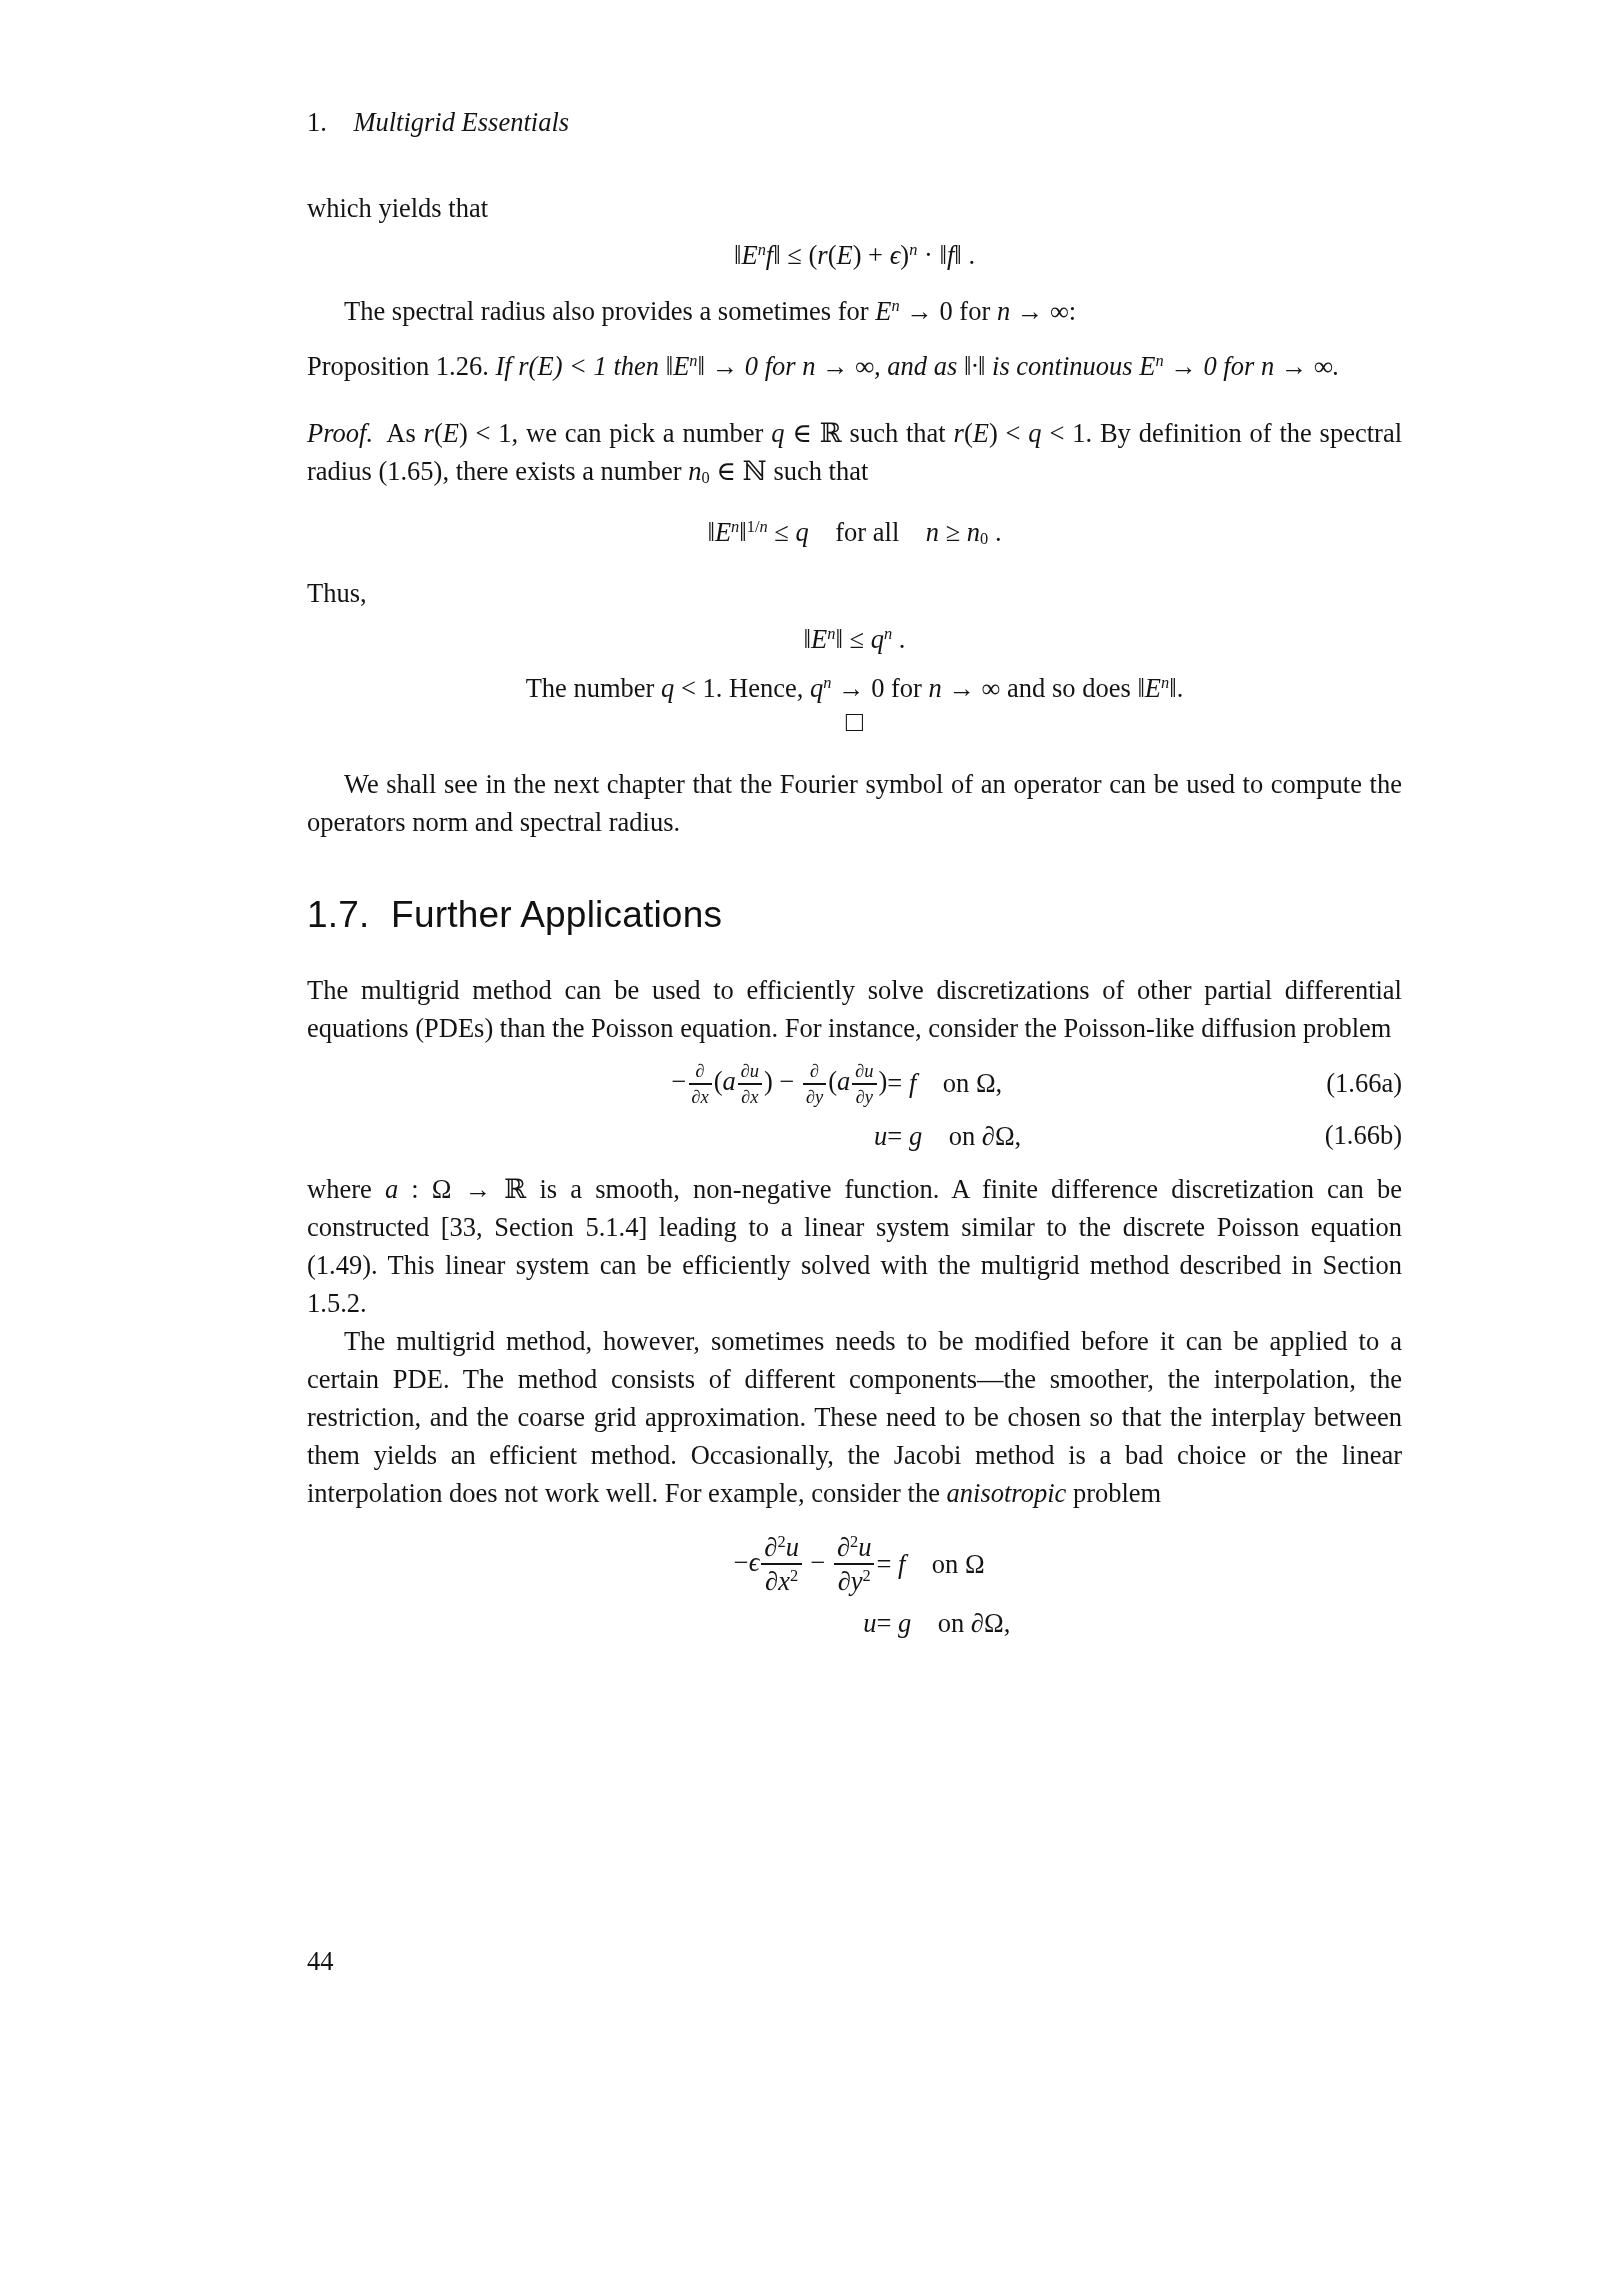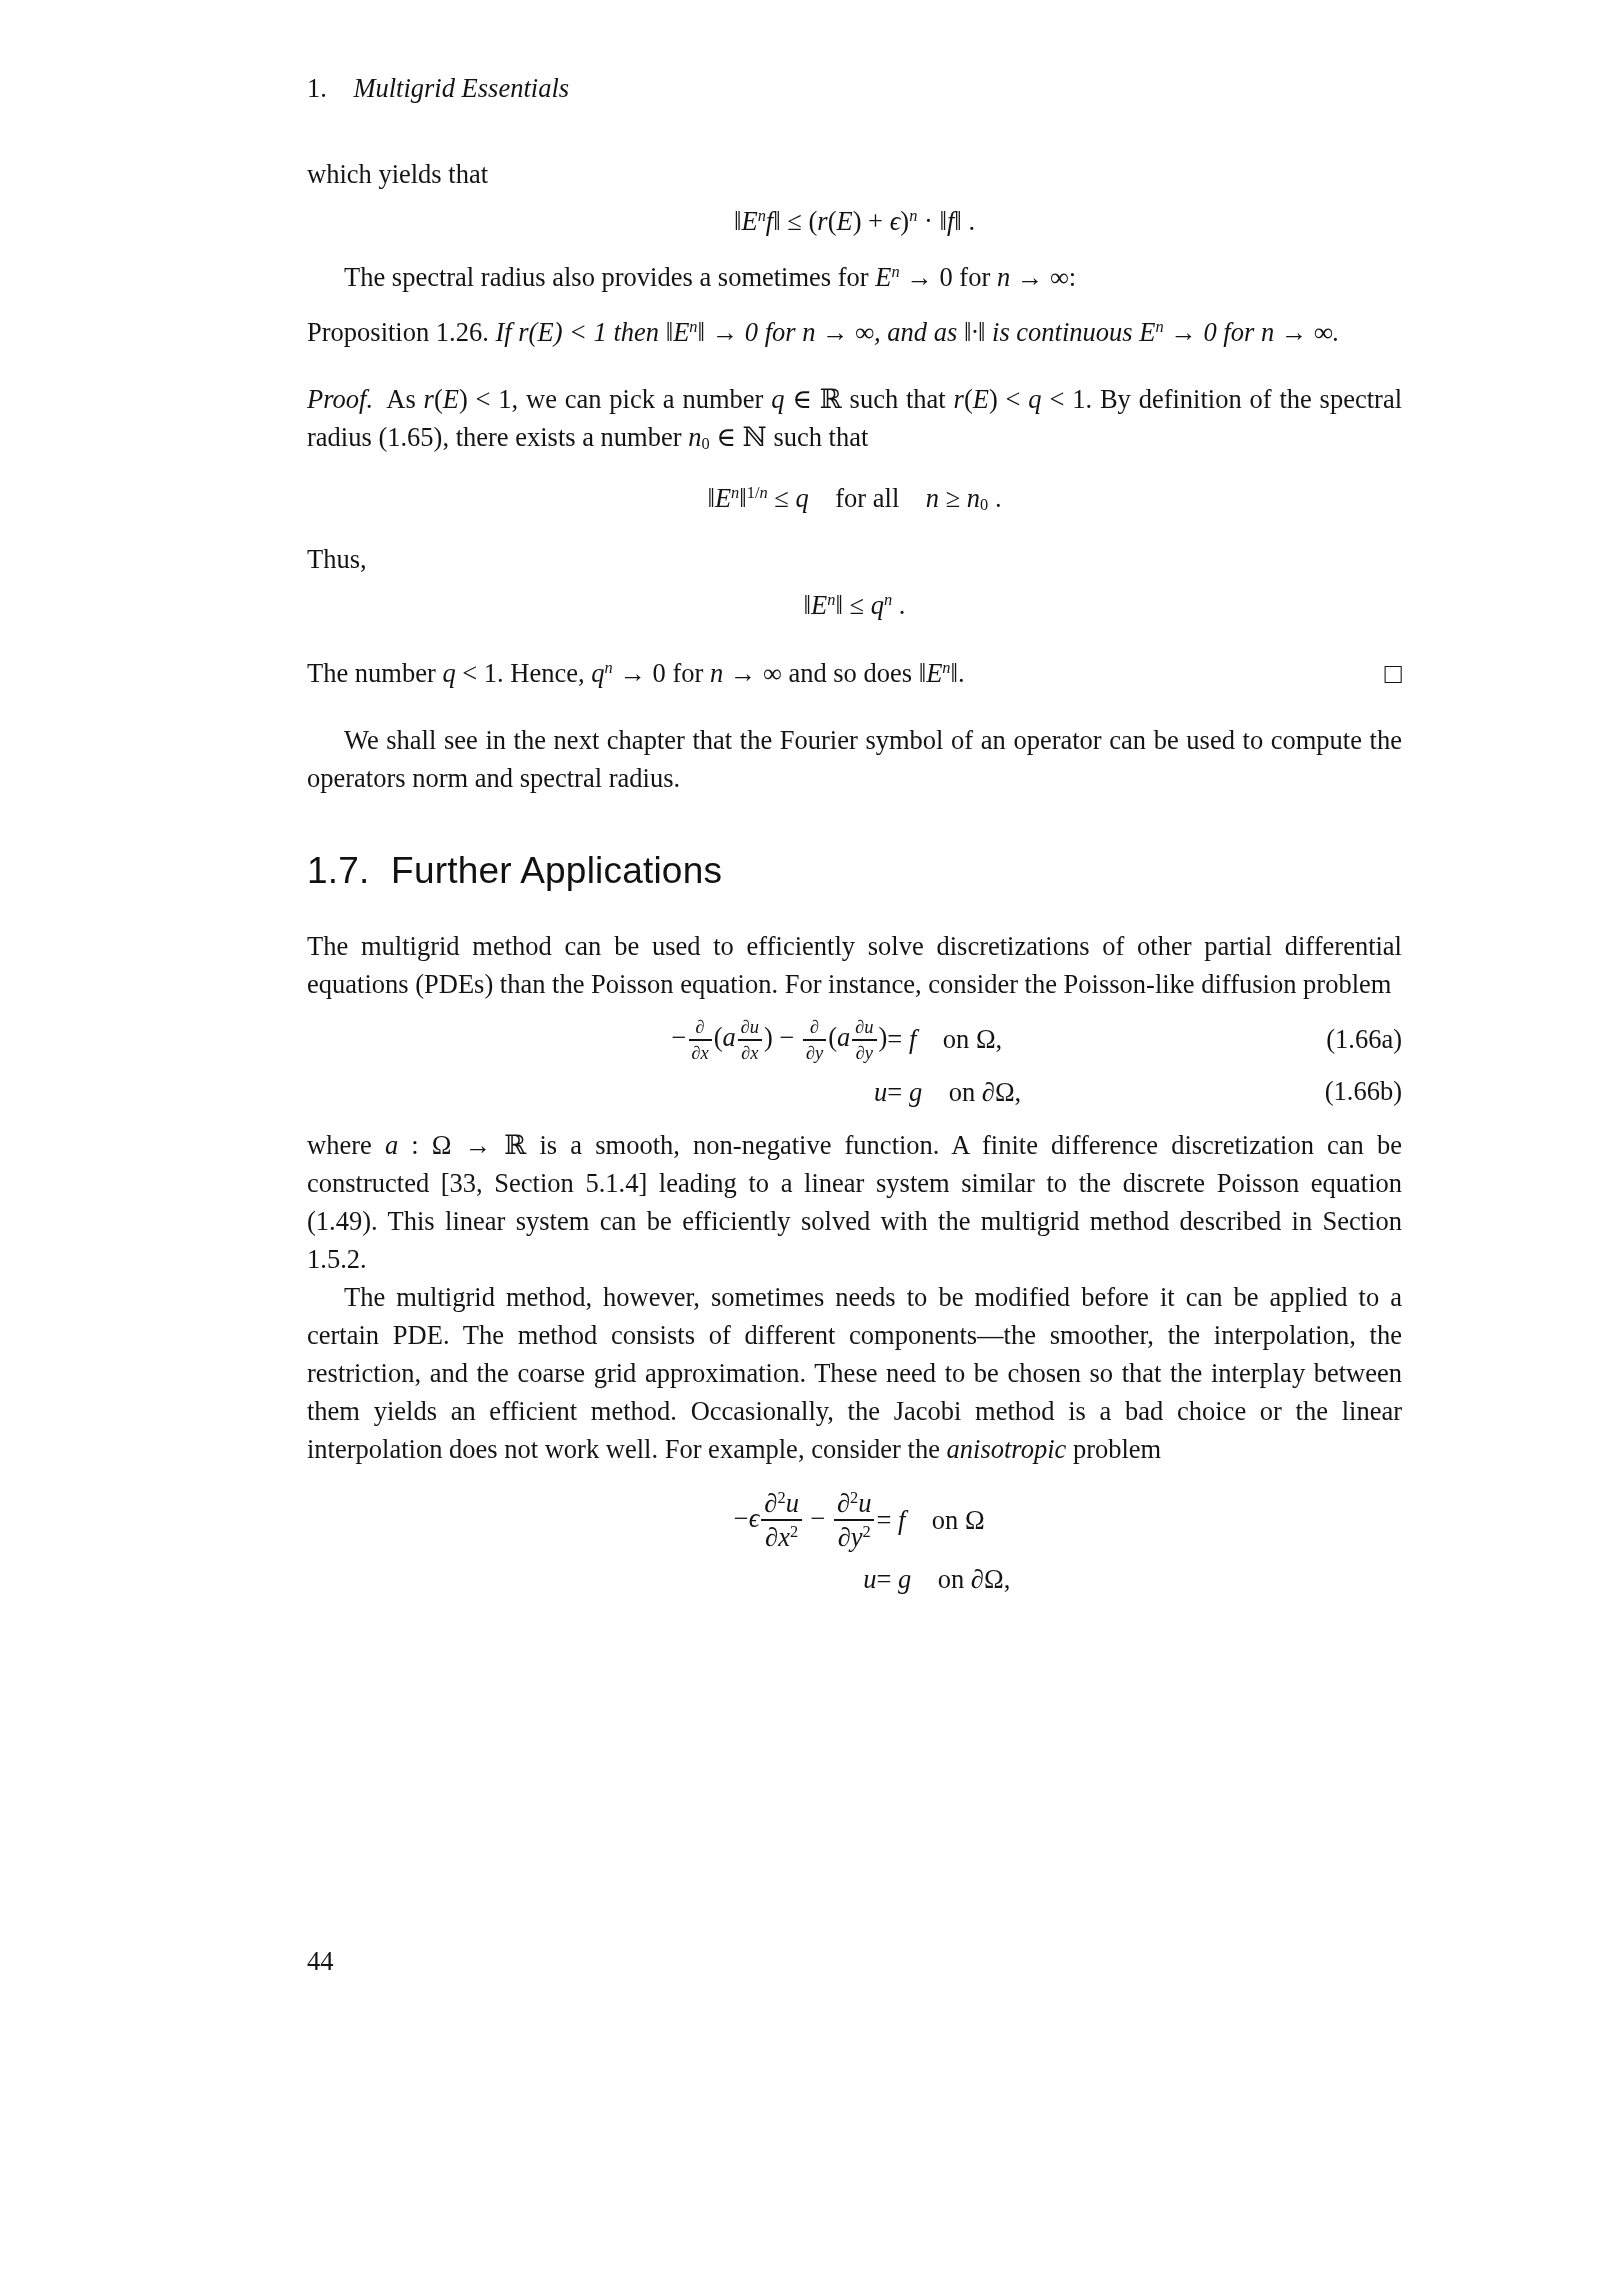--- a/index.html
+++ b/index.html
@@ -5,21 +5,21 @@
   html,body{margin:0;padding:0;background:#ffffff;}
   .page{
     position:relative;
     width:1621px;height:2293px;
     background:#ffffff;
     color:#141414;
     font-family:"Liberation Serif","DejaVu Serif",serif;
     overflow:hidden;
   }
   .content{position:absolute;left:307px;top:0;width:1095px;font-size:26.5px;}
-  .runhead{margin-top:73px;font-size:26.5px;}
+  .runhead{margin-top:107px;font-size:26.5px;}
   .runhead .i{font-style:italic;}
   .p{font-size:26.5px;line-height:38px;text-align:justify;text-justify:inter-word;}
   .indent{text-indent:37px;}
   .ceq{font-size:26.5px;text-align:center;line-height:1.25;}
   
   .rm{font-style:normal;}
   .i{font-style:italic;}
   .m{font-style:italic;}
   .b{font-weight:400;font-style:normal;}
   .sup{font-size:0.62em;vertical-align:0.55em;line-height:0;}
@@ -45,21 +45,21 @@
   .pagenum{position:absolute;left:307px;top:1946px;font-size:26.5px;}
   
   #lead{margin-top:51px;}
   #eq-norm-power{margin-top:11.8px;}
   #p-spectral{margin-top:19.6px;}
   #prop{margin-top:17.6px;}
   #proof{margin-top:29px;}
   #eq-root{margin-top:25.5px;}
   #thus{margin-top:25.5px;}
   #eq-qn{margin-top:11px;}
-  #conclusion{margin-top:32px;}
+  #conclusion{margin-top:13px;flex-direction:column;}
   #fourier{margin-top:29px;}
   #sec-heading{margin-top:53px;}
   #p-intro{margin-top:35px;}
   #eq-166{margin-top:13.7px;}
   #eq-166 .eqrow + .eqrow{margin-top:13.7px;}
   #p-where{margin-top:17.6px;}
   #p-modified{margin-top:0;}
   #eq-aniso{margin-top:21.6px;}
   #eq-aniso .eqrow + .eqrow{margin-top:11.8px;}
 </style>

